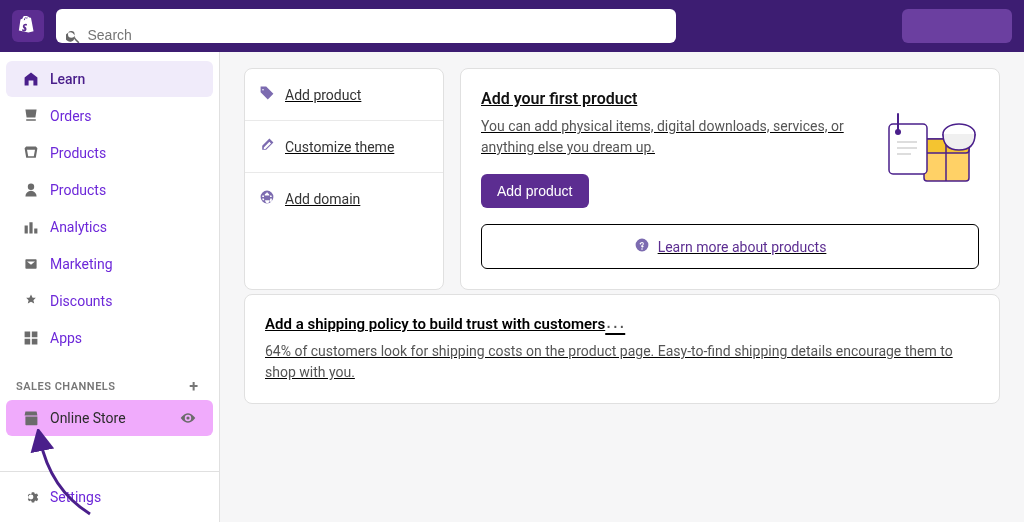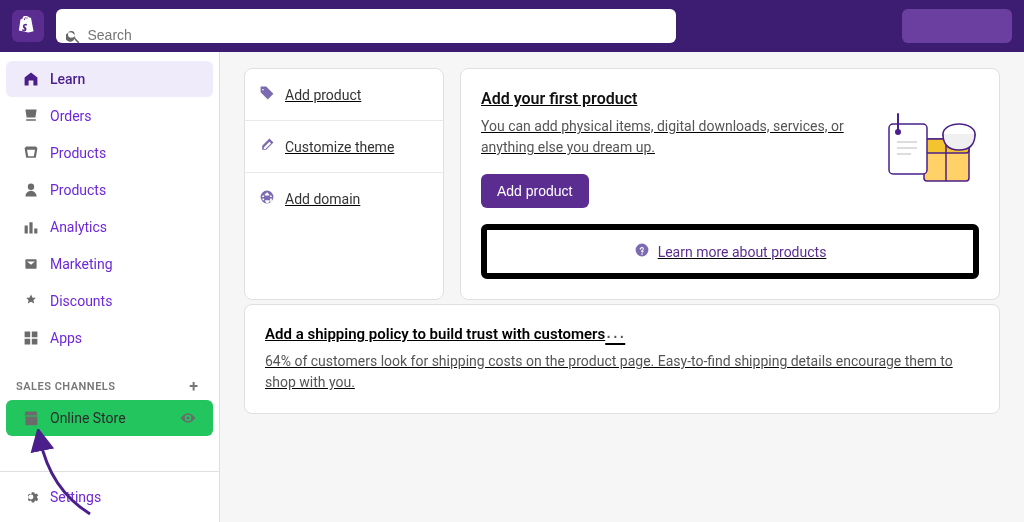--- a/index.html
+++ b/index.html
@@ -99,21 +99,21 @@
     }
 
     .online-store-row {
       display: flex;
       align-items: center;
       justify-content: space-between;
       padding: 9px 16px;
       margin: 1px 6px;
       border-radius: 6px;
       cursor: pointer;
-      background: #22c55e;
+      background: #f0abfc;
     }
     .online-store-left {
       display: flex; align-items: center; gap: 10px;
       font-size: 14px; color: #2c2c2c;
     }
     .online-store-left .icon { width: 18px; height: 18px; color: #6b6b6b; display: flex; align-items: center; justify-content: center; }
     .eye-icon { color: #6b6b6b; width: 18px; height: 18px; display: flex; align-items: center; justify-content: center; }
 
     .sidebar-bottom { margin-top: auto; border-top: 1px solid #e0e0e0; padding: 6px 0; }
 
@@ -189,21 +189,21 @@
     }
 
     
     .learn-more {
       display: flex;
       align-items: center;
       justify-content: center;
       gap: 8px;
       margin-top: 16px;
       padding: 12px;
-      border: 6px solid #000000;
+      border: 1px solid #000000;
       border-radius: 6px;
       font-size: 14px;
       color: #5c2d91;
       cursor: pointer;
     }
 
     .promo-inner {
       display: flex;
       flex-direction: column;
       width: 100%;

